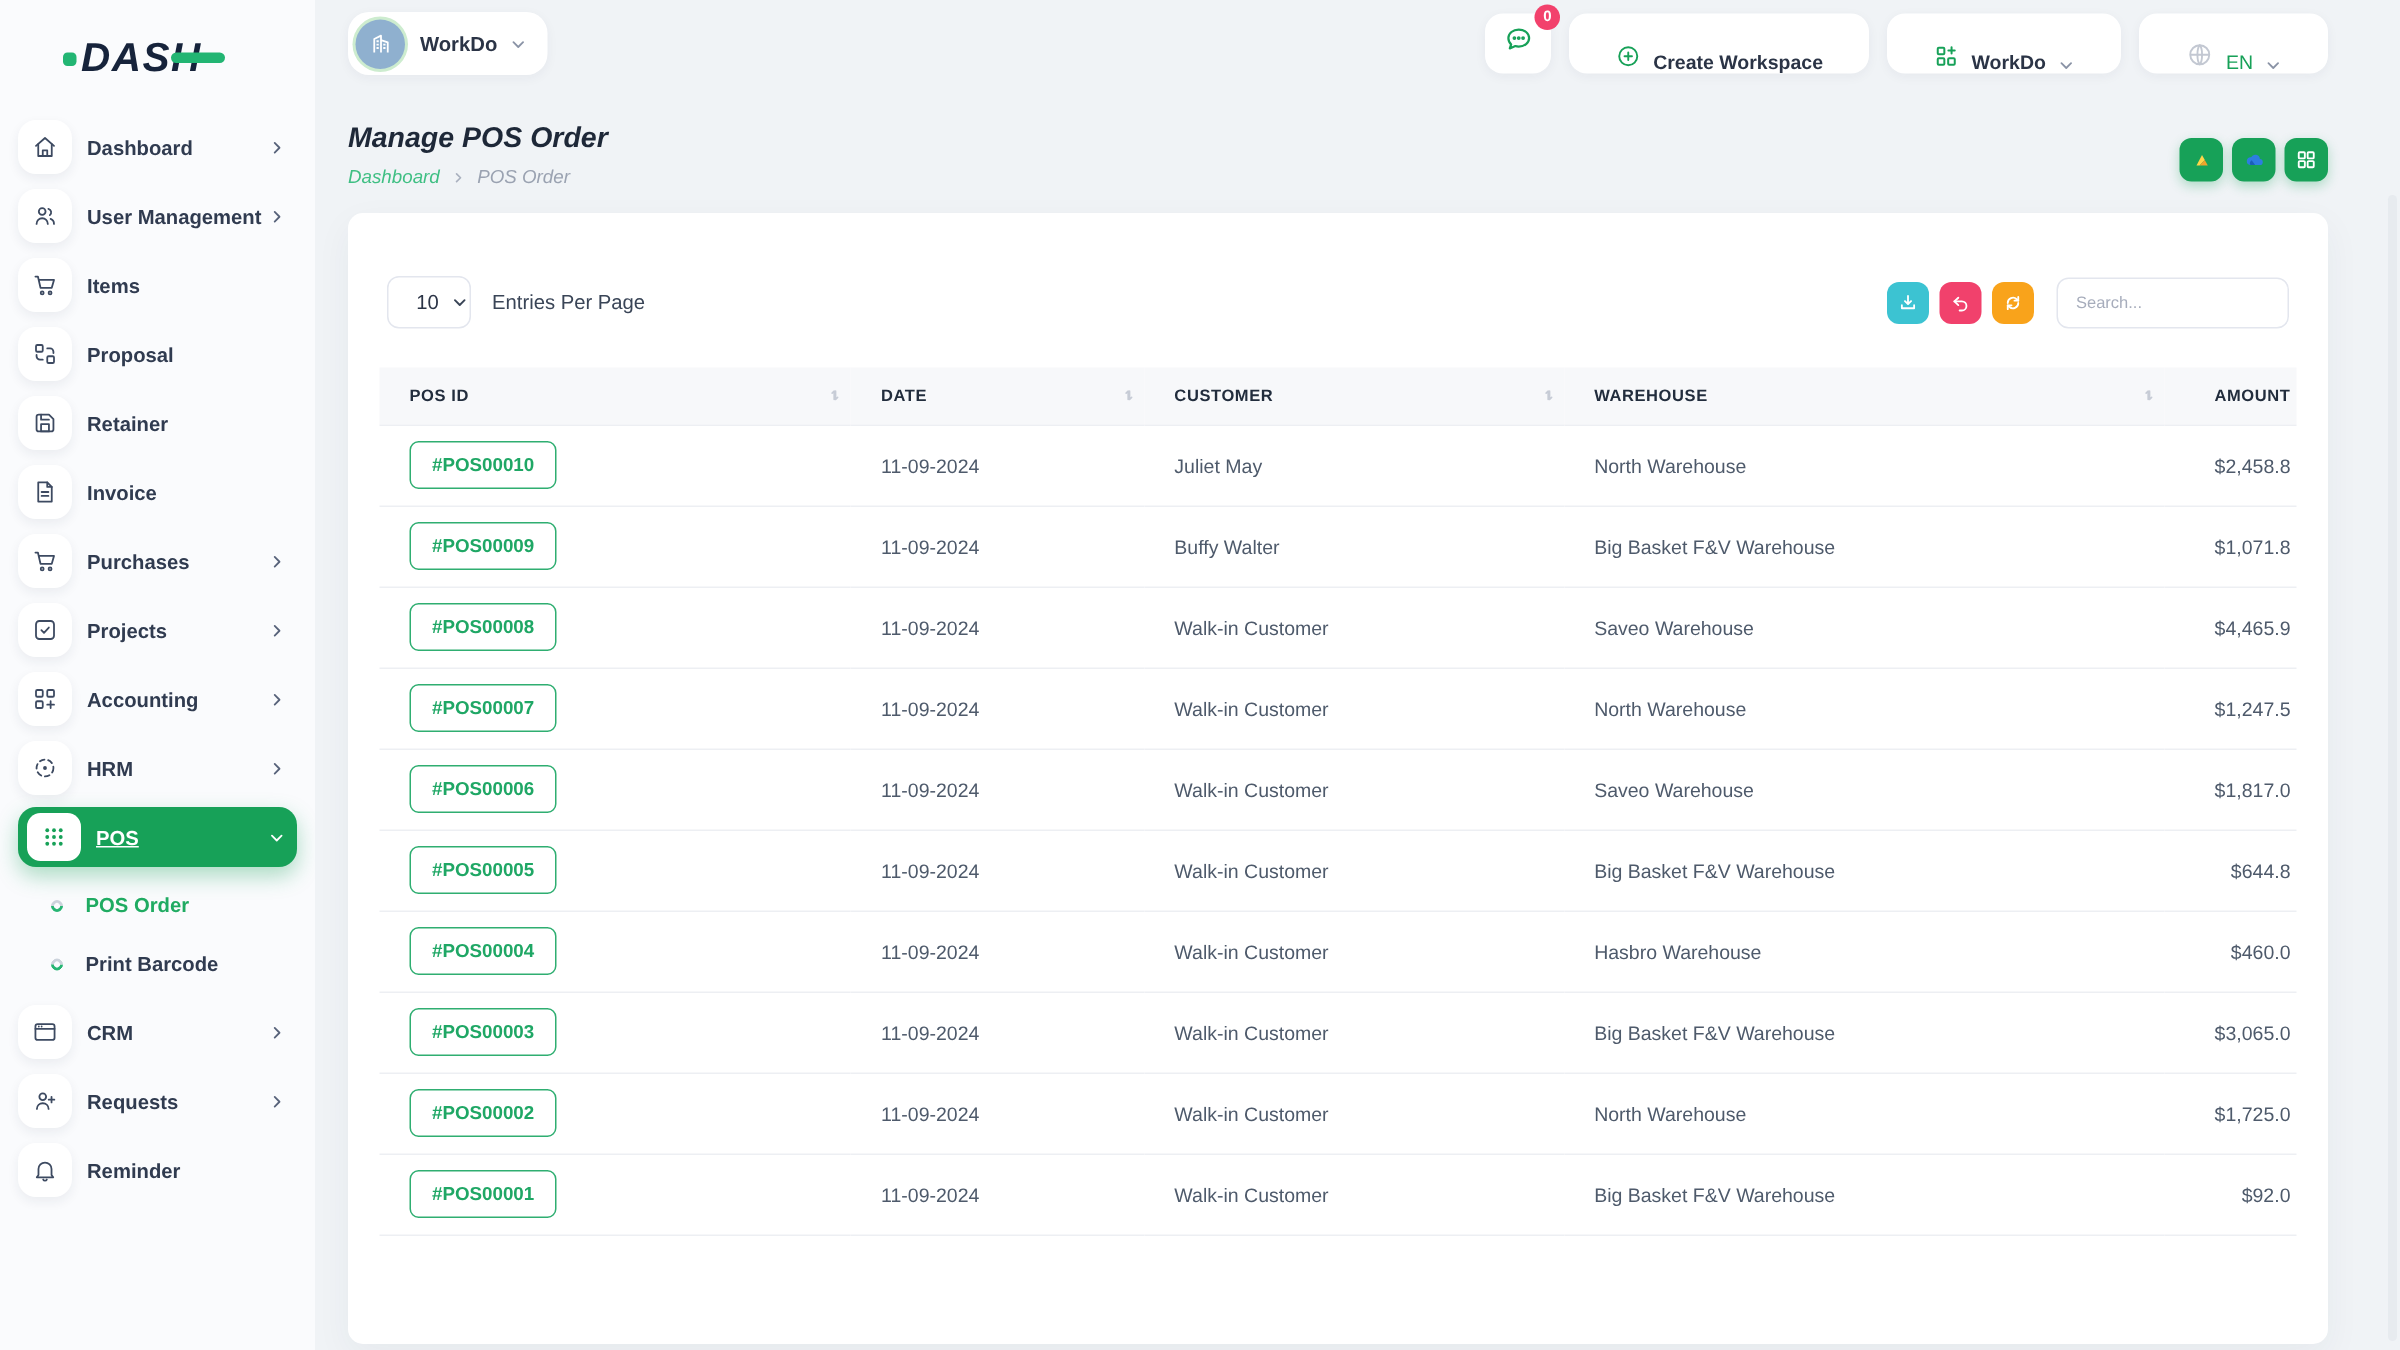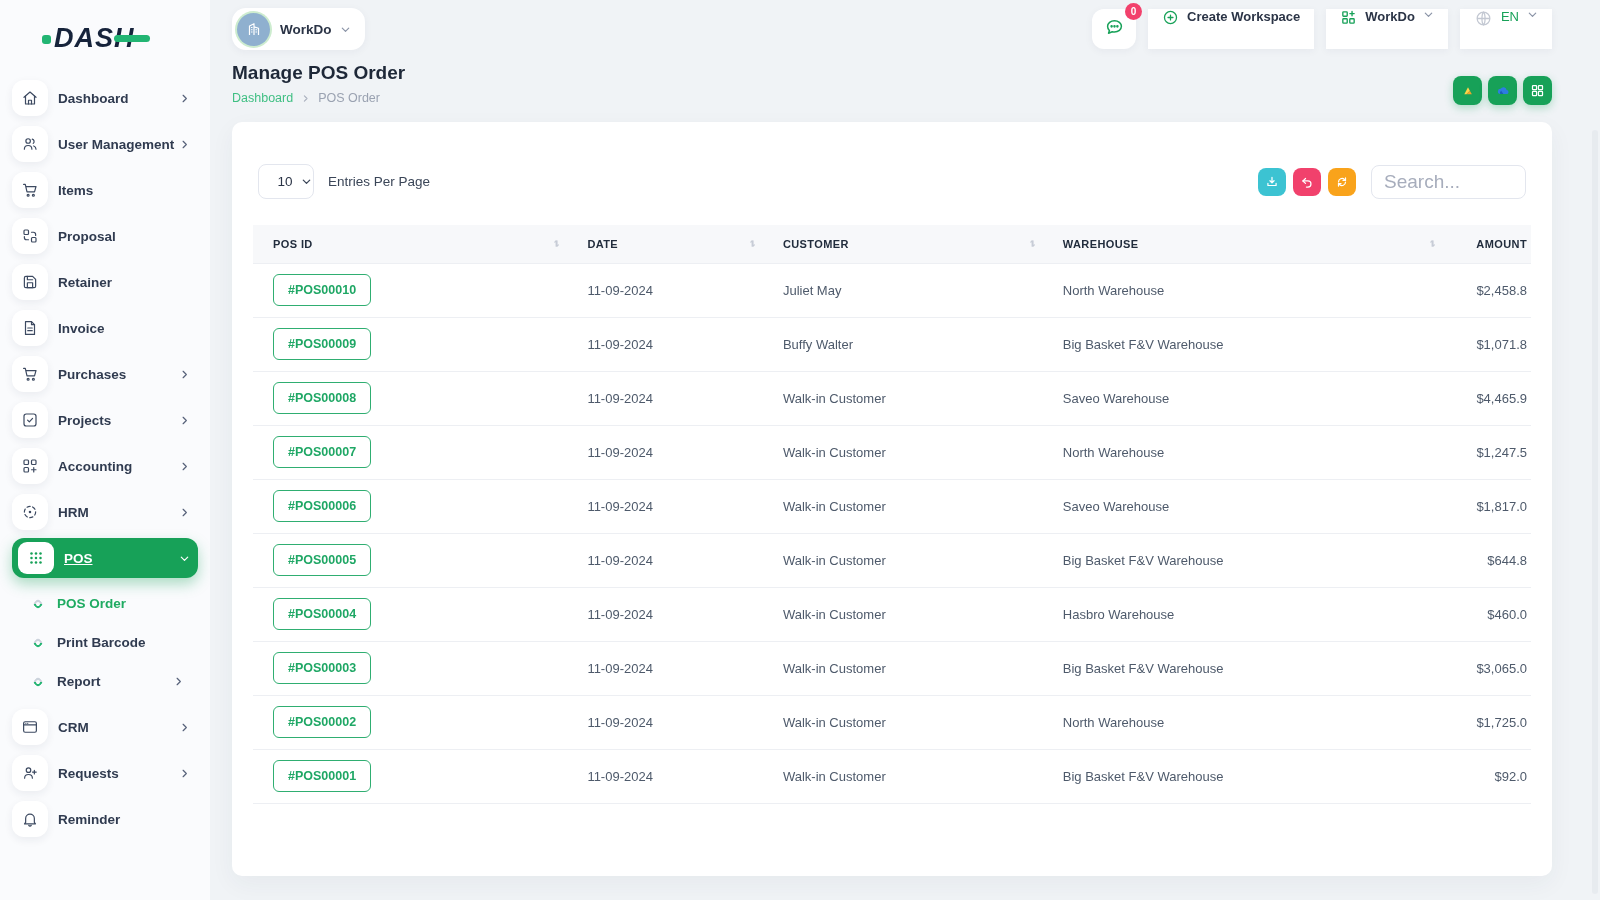--- a/index.html
+++ b/index.html
@@ -60,27 +60,27 @@
   .ws-name { font-size:13.5px; font-weight:700; color:#2b3446; margin:0 8px 0 10px; }
   .chev-sm { color:#8a93a6; display:flex; }
   .chev-sm svg { width:11px; height:11px; }
 
   .topbar-right { display:flex; align-items:center; gap:12px; }
   .icon-btn { position:relative; width:44px; height:40px; background:#fff; border-radius:12px;
     display:flex; align-items:center; justify-content:center; box-shadow:0 2px 8px rgba(30,40,70,.05); cursor:pointer; }
   .badge { position:absolute; top:-6px; right:-6px; min-width:17px; height:17px; border-radius:9px;
     background:#f2416c; color:#fff; font-size:10px; font-weight:700; display:flex; align-items:center;
     justify-content:center; padding:0 4px; }
-  .pill-btn { height:40px; background:#fff; border-radius:0; display:flex; align-items:flex-start;
-    padding:0 14px; gap:8px; box-shadow:0 2px 8px rgba(30,40,70,.05); font-size:13px; font-weight:600;
+  .pill-btn { height:40px; background:#fff; border-radius:12px; display:flex; align-items:flex-end;
+    padding:0 31px; gap:8px; box-shadow:0 2px 8px rgba(30,40,70,.05); font-size:13px; font-weight:600;
     color:#2b3446; cursor:pointer; }
   .pill-btn .lang { color:var(--green); font-weight:400; }
 
   
-  .page-head { display:flex; justify-content:space-between; align-items:flex-end; margin-top:4px; }
+  .page-head { display:flex; justify-content:space-between; align-items:center; margin-top:24px;font-style:italic; }
   .page-title { font-size:19px; font-weight:700; color:#1e2838; }
   .breadcrumb { display:flex; align-items:center; gap:8px; margin-top:7px; font-size:12.5px; }
   .bc-link { color:#3fbf83; cursor:pointer; }
   .bc-sep { color:#aab1bf; display:flex; }
   .bc-sep svg { width:9px; height:9px; }
   .bc-current { color:#9aa2b1; }
   .quick-actions { display:flex; gap:6px; margin-top:6px; }
   .qa-btn { width:29px; height:29px; border-radius:8px; background:var(--green); display:flex;
     align-items:center; justify-content:center; cursor:pointer; box-shadow:0 3px 8px rgba(23,161,88,.3); }
 
@@ -91,21 +91,21 @@
   .select-box { width:56px; height:35px; border:1px solid #e3e6ee; border-radius:8px; display:flex;
     align-items:center; justify-content:center; gap:8px; font-size:13.5px; color:#2b3446; cursor:pointer;padding-left:17px; }
   .controls-label { margin-left:14px; font-size:13.5px; color:#3a4557; }
   .controls-right { margin-left:auto; display:flex; align-items:center; gap:7px; }
   .ctl-btn { width:28px; height:28px; border-radius:8px; display:flex; align-items:center;
     justify-content:center; color:#fff; cursor:pointer; }
   .ctl-download { background:var(--teal); }
   .ctl-undo { background:var(--pink); }
   .ctl-refresh { background:var(--orange); }
   .search-input { width:155px; height:34px; border:1px solid #e3e6ee; border-radius:8px;
-    margin-left:8px; padding:0 12px; font-size:19px; color:#a21caf; outline:none;
+    margin-left:8px; padding:0 12px; font-size:11px; color:#a21caf; outline:none;
     font-family:"Liberation Sans",sans-serif; }
   .search-input::placeholder { color:#a7adbc; }
 
   
   table { width:100%; border-collapse:collapse; table-layout:fixed; }
   thead th { background:#f7f8fa; height:38px; font-size:11px; font-weight:700; letter-spacing:.4px;
     color:#222d3d; text-align:left; padding:0 0 0 20px; }
   thead th .th-inner { display:flex; align-items:center; }
   thead th .sort-icon { margin-left:auto; margin-right:4px; color:#c7ccd6; display:flex; }
   th:nth-child(1){ width:24.6%; } th:nth-child(2){ width:15.3%; } th:nth-child(3){ width:21.9%; }
@@ -345,29 +345,20 @@
           <div class="sub-item">
             <span class="sub-bullet"></span>
             <span class="sub-label">Print Barcode</span>
             <span class="sub-chev" style="visibility: hidden;">
               <svg viewBox="0 0 24 24" fill="none" stroke="currentColor" stroke-width="2.6" stroke-linecap="round" stroke-linejoin="round">
                 <path d="M9 5l7 7-7 7"></path>
               </svg>
             </span>
           </div>
 
-          <div class="sub-item">
-            <span class="sub-bullet"></span>
-            <span class="sub-label">Report</span>
-            <span class="sub-chev">
-              <svg viewBox="0 0 24 24" fill="none" stroke="currentColor" stroke-width="2.6" stroke-linecap="round" stroke-linejoin="round">
-                <path d="M9 5l7 7-7 7"></path>
-              </svg>
-            </span>
-          </div>
 
       </div>
 
         <div class="nav-item">
           <span class="nav-icon">
             <svg viewBox="0 0 24 24" fill="none" stroke="currentColor" stroke-width="1.6" stroke-linecap="round" stroke-linejoin="round">
               <rect x="3.5" y="5" width="17" height="14" rx="2"></rect>
               <path d="M3.5 9.2h17"></path>
               <path d="M6.5 7.1h.01M9 7.1h.01"></path>
             </svg>

